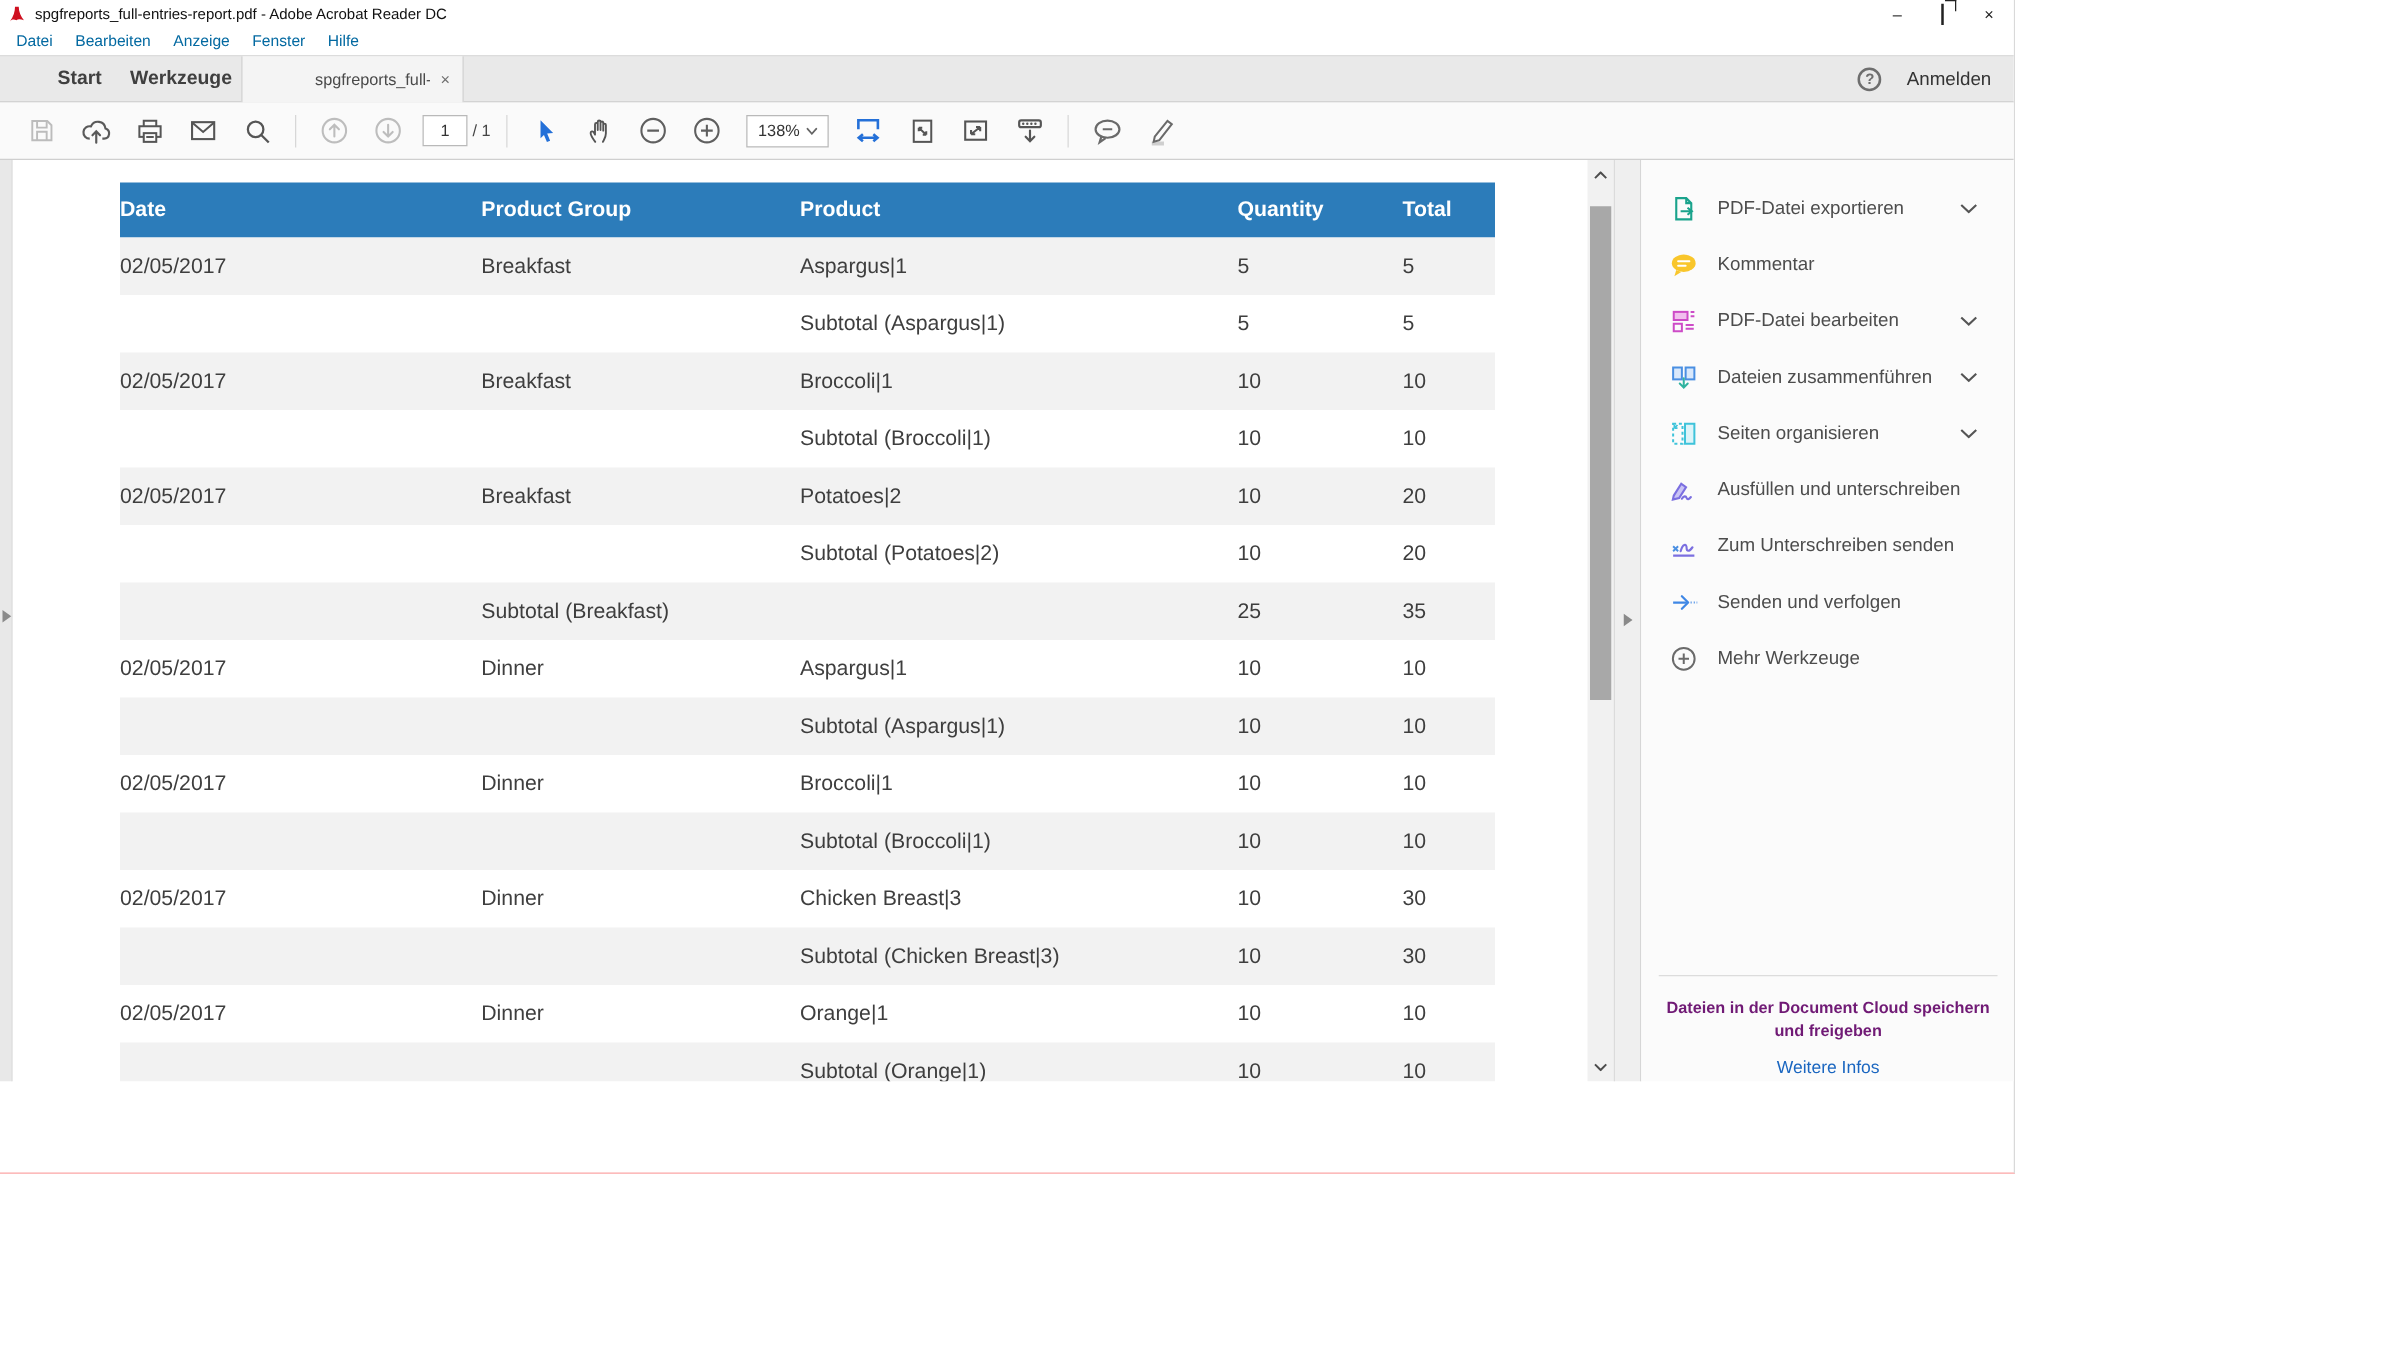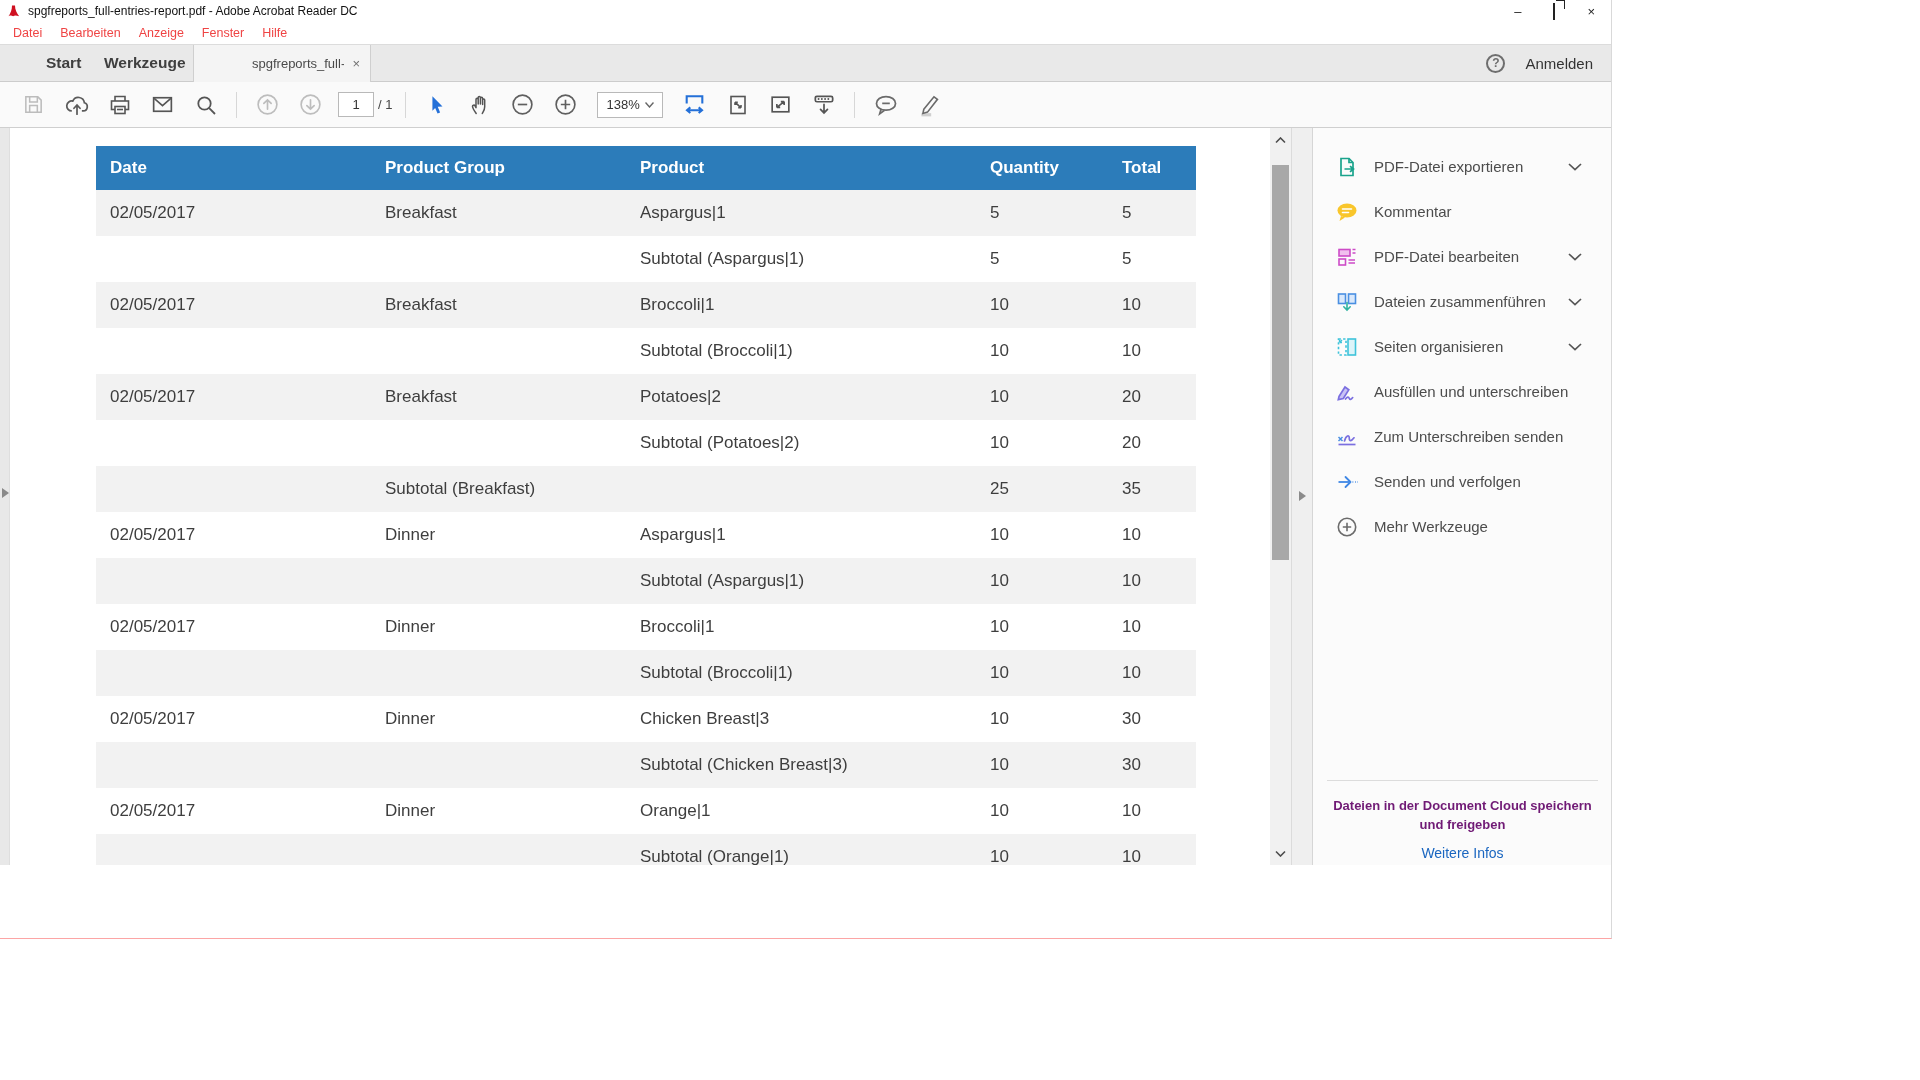--- a/index.html
+++ b/index.html
@@ -18,21 +18,21 @@
   .title-text { margin-left:7px; font-size:12px; color:#111; white-space:nowrap; }
   .win-controls { position:absolute; right:16px; top:0; height:22px; display:flex; align-items:center; gap:32px; }
   .win-btn { font-size:13px; color:#222; line-height:1; cursor:default; }
   .restore-box { width:9px; height:9px; border:1px solid #222; position:relative; background:#fff; }
   .restore-box::before { content:""; position:absolute; left:2px; top:-4px; width:8px; height:8px;
                          border-top:1px solid #222; border-right:1px solid #222; }
 
   
   .menubar { position:absolute; left:0; top:22px; right:0; height:22px; background:#fff;
              display:flex; align-items:center; padding-left:4px; }
-  .menu-item { font-size:12.5px; color:#ef4444; padding:0 9px; }
+  .menu-item { font-size:12.5px; color:#0369a1; padding:0 9px; }
 
   
   .tabbar { position:absolute; left:0; top:44px; right:0; height:38px; background:#e9e9e9;
             border-top:1px solid #dcdcdc; border-bottom:1px solid #cccccc; }
   .tab-plain { position:absolute; top:0; height:100%; display:flex; align-items:center;
                font-size:15.5px; font-weight:600; color:#3f3f3f; }
   .tab-start { left:46px; }
   .tab-tools { left:104px; }
   .doc-tab { position:absolute; left:193px; top:0; height:37px; width:178px; background:#f4f4f4;
              border-left:1px solid #cfcfcf; border-right:1px solid #cfcfcf;
@@ -62,21 +62,21 @@
               border-right:1px solid #dedede; }
   .nav-arrow { position:absolute; left:2px; top:360px; width:0; height:0;
                border-left:7px solid #8a8a8a; border-top:5px solid transparent; border-bottom:5px solid transparent; }
   .page { position:absolute; left:11px; top:128px; width:1259px; height:737px; background:#fff; overflow:hidden; }
 
   .pdf-table { position:absolute; left:85px; top:18px; width:1100px; }
   .thead, .trow { display:grid; grid-template-columns:289px 255px 350px 132px 74px; align-items:center; }
   .thead { height:44px; background:#2c7cba; color:#fff; font-weight:bold; font-size:17px; }
   .trow { height:46px; font-size:17px; color:#3e3e3e; background:#fff; }
   .tbody .trow:nth-child(odd) { background:#f2f2f2; }
-  .c0 { padding-left:14px; }
+  .c0 { padding-left:0; }
 
   
   .scrollbar { position:absolute; left:1270px; top:128px; width:21px; height:737px; background:#f1f1f1; }
   .sb-arrow { position:absolute; left:0; width:21px; height:20px; display:flex; align-items:center; justify-content:center; }
   .sb-up { top:2px; } .sb-down { bottom:2px; }
   .sb-thumb { position:absolute; left:2px; width:17px; top:37px; height:395px; background:#a8a8a8; }
 
   
   .collapse-strip { position:absolute; left:1291px; top:128px; width:22px; height:737px; background:#efefef;
                     border-left:1px solid #dbdbdb; border-right:1px solid #d6d6d6; }

